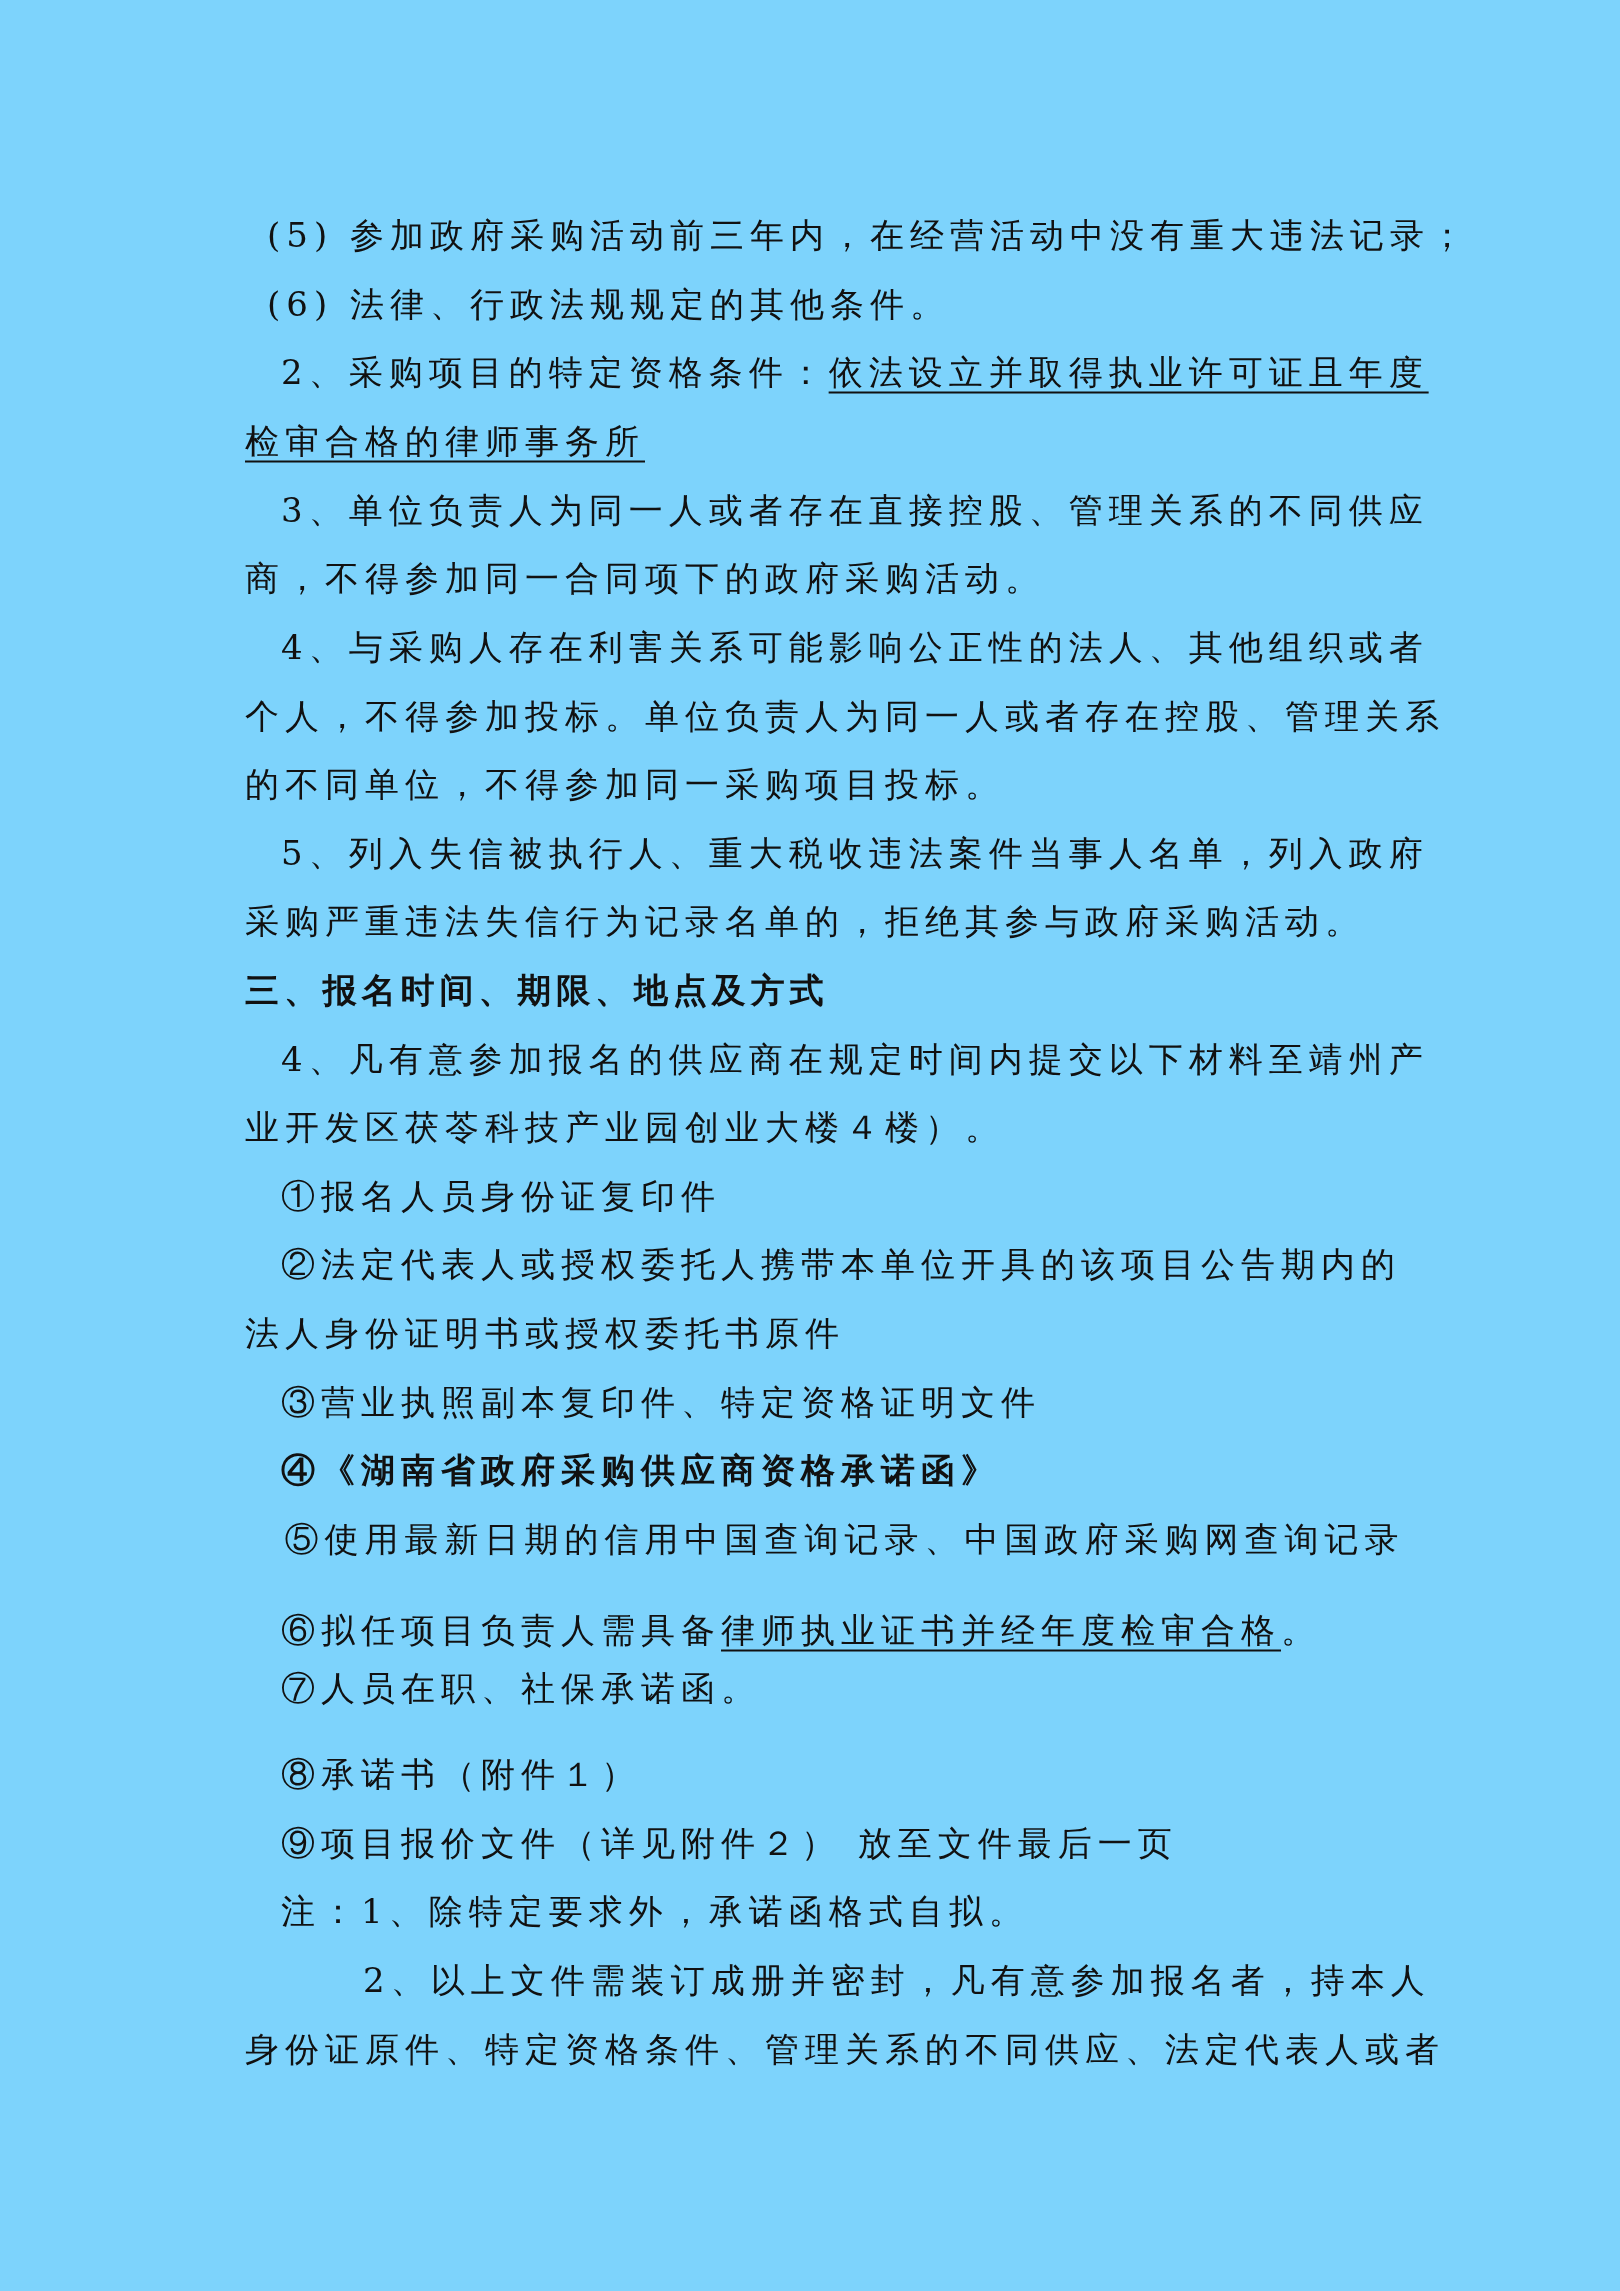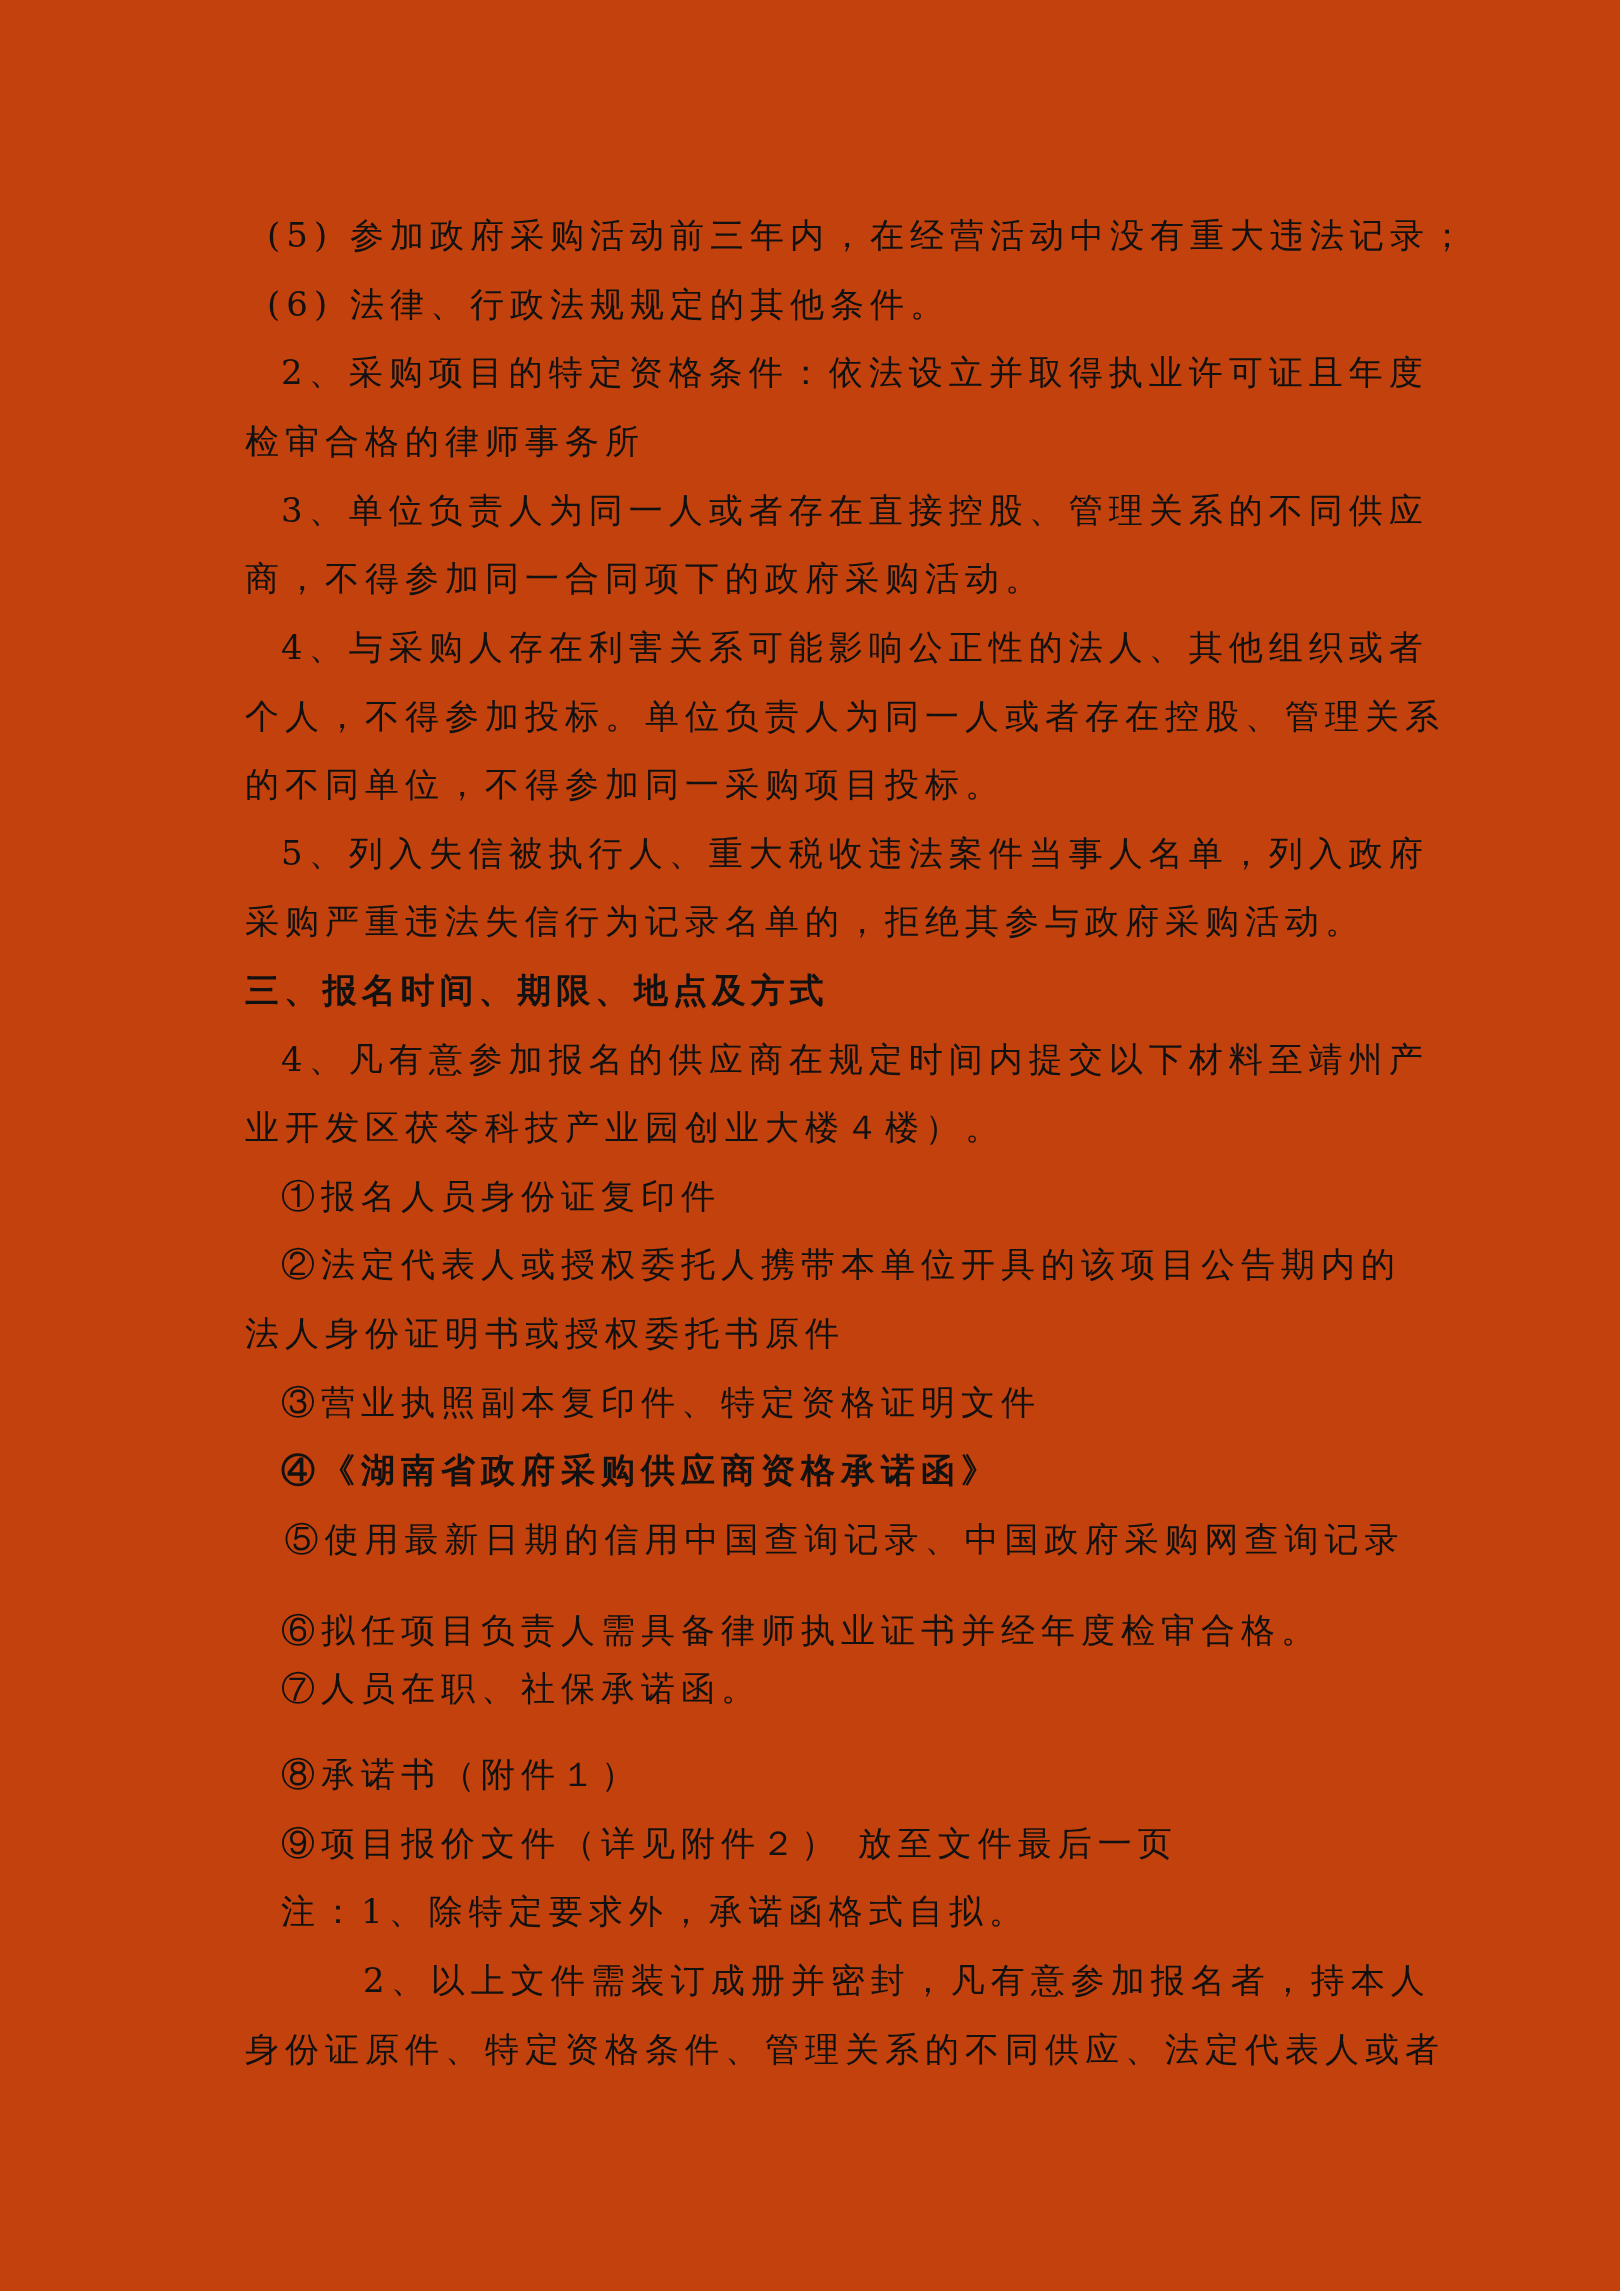--- a/index.html
+++ b/index.html
@@ -14,38 +14,39 @@
       overflow: hidden;
       font-family: "DejaVu Serif", "Liberation Serif", serif;
       color: #111111;
     }
     .page {
       position: absolute;
       left: 0;
       top: 0;
       width: 1620px;
       height: 2292px;
-      background: #c2410c;
+      background: #7dd3fc;
     }
     .line {
       position: absolute;
       left: 245px;
       width: 1127px;
       height: 47px;
       line-height: 47px;
       font-size: 34px;
       letter-spacing: 6px;
       white-space: nowrap;
       transform: translateY(-23.5px);
     }
     .ind1 { left: 281px; }
     .ind0 { left: 267px; }
     .ind2 { left: 363px; }
     .bold { font-weight: bold; letter-spacing: 4.9px; }
     .u {
+      text-decoration: underline;
       text-decoration-thickness: 2px;
       text-underline-offset: 7.8px;
     }
   </style>
 </head>
 <body>
 
 <div class="page">
 
   <div class="line ind0" style="top:235px;">

